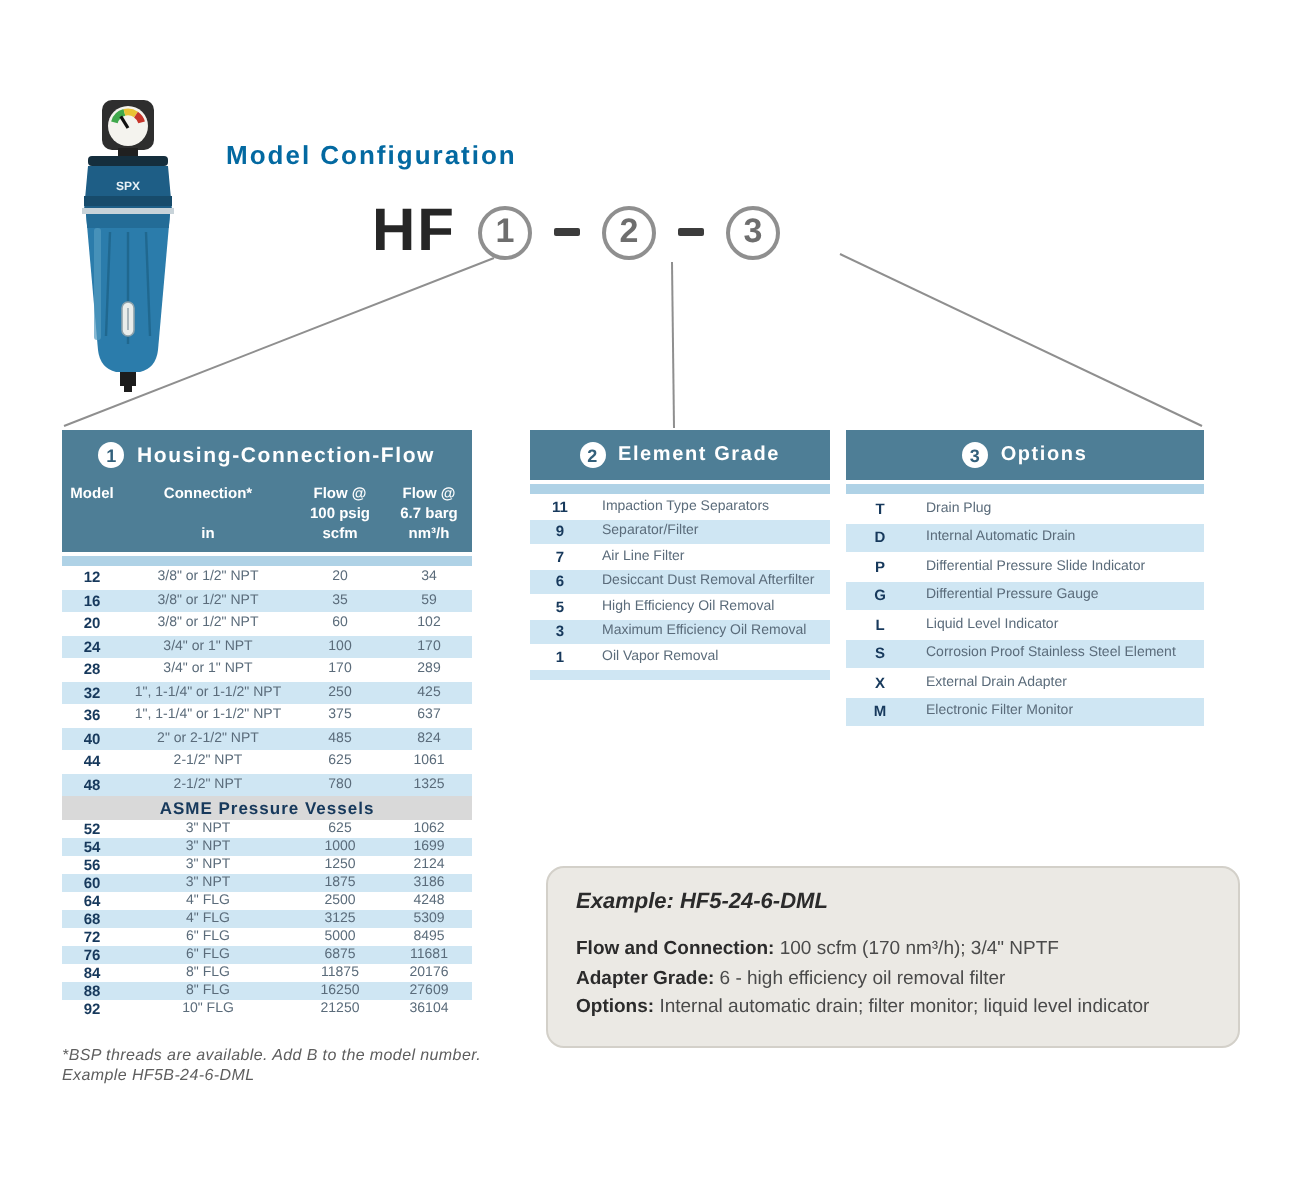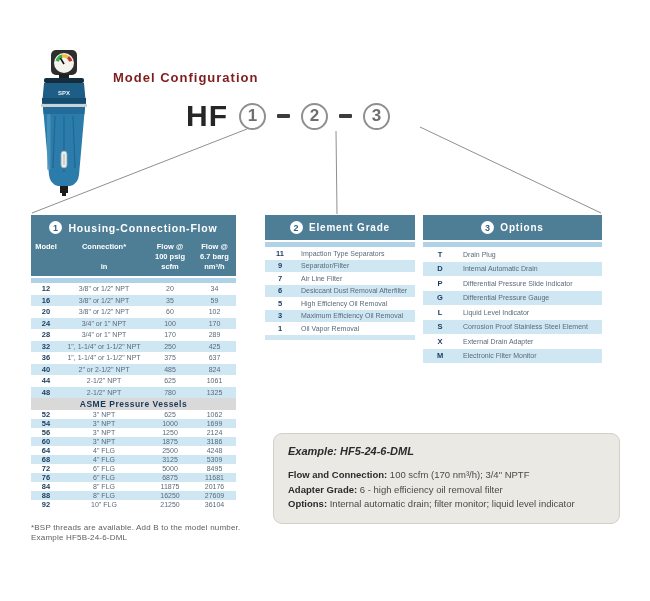--- a/index.html
+++ b/index.html
@@ -4,21 +4,21 @@
 <style>
   html,body{margin:0;padding:0;}
   body{
     width:650px;height:601px;position:relative;overflow:hidden;
     background:#ffffff;font-family:"Liberation Sans",sans-serif;
     -webkit-font-smoothing:antialiased;
   }
   
   .page-title{
     position:absolute;left:113px;top:70px;
-    font-size:13px;font-weight:bold;letter-spacing:1px;color:#7f1d1d;
+    font-size:13px;font-weight:bold;letter-spacing:1px;color:#0369a1;
   }
   .code-row{
     position:absolute;left:186px;top:96px;height:40px;
     display:flex;align-items:center;gap:11px;
   }
   .code-prefix{font-size:30px;font-weight:bold;color:#262626;letter-spacing:1px;text-align:right;}
   .code-circle{
     width:27px;height:27px;border:2px solid #8F8F8F;border-radius:50%;
     display:flex;align-items:center;justify-content:center;
     font-size:17px;font-weight:bold;color:#6E6E6E;background:#fff;box-sizing:border-box;
@@ -58,21 +58,21 @@
   .t2 .kv-row{grid-template-columns:30px 1fr;height:12.5px;}
   .t3 .kv-row{grid-template-columns:34px 1fr;height:14.5px;}
   .kv-row .code{font-weight:bold;color:#17395C;font-size:7.5px;text-align:center;}
   .kv-row .label{color:#5A6B7A;font-size:7px;padding-left:6px;}
   .kv-body div.kv-row:nth-of-type(even){background:#CFE6F3;}
   .kv-body div.kv-row:nth-of-type(odd){background:#ffffff;}
   .bottom-band{height:5px;background:#CFE6F3;}
   
   .footnote{
     position:absolute;left:31px;top:523px;width:230px;
-    font-size:8px;color:#5E5E5E;line-height:9.5px;letter-spacing:0.2px;
+    font-size:8px;font-style:italic;color:#5E5E5E;line-height:9.5px;letter-spacing:0.2px;
   }
   
   .example-box{
     position:absolute;left:273px;top:433px;width:347px;height:91px;box-sizing:border-box;
     background:#EBE9E4;border:1px solid #D3D0C9;border-radius:9px;
     padding:11px 14px;
   }
   .example-title{font-size:11px;font-weight:bold;font-style:italic;color:#2B2B2B;margin-bottom:11px;}
   .ex-line{font-size:9.5px;color:#4A4A4A;line-height:14.5px;}
   .ex-line b{color:#2B2B2B;}

